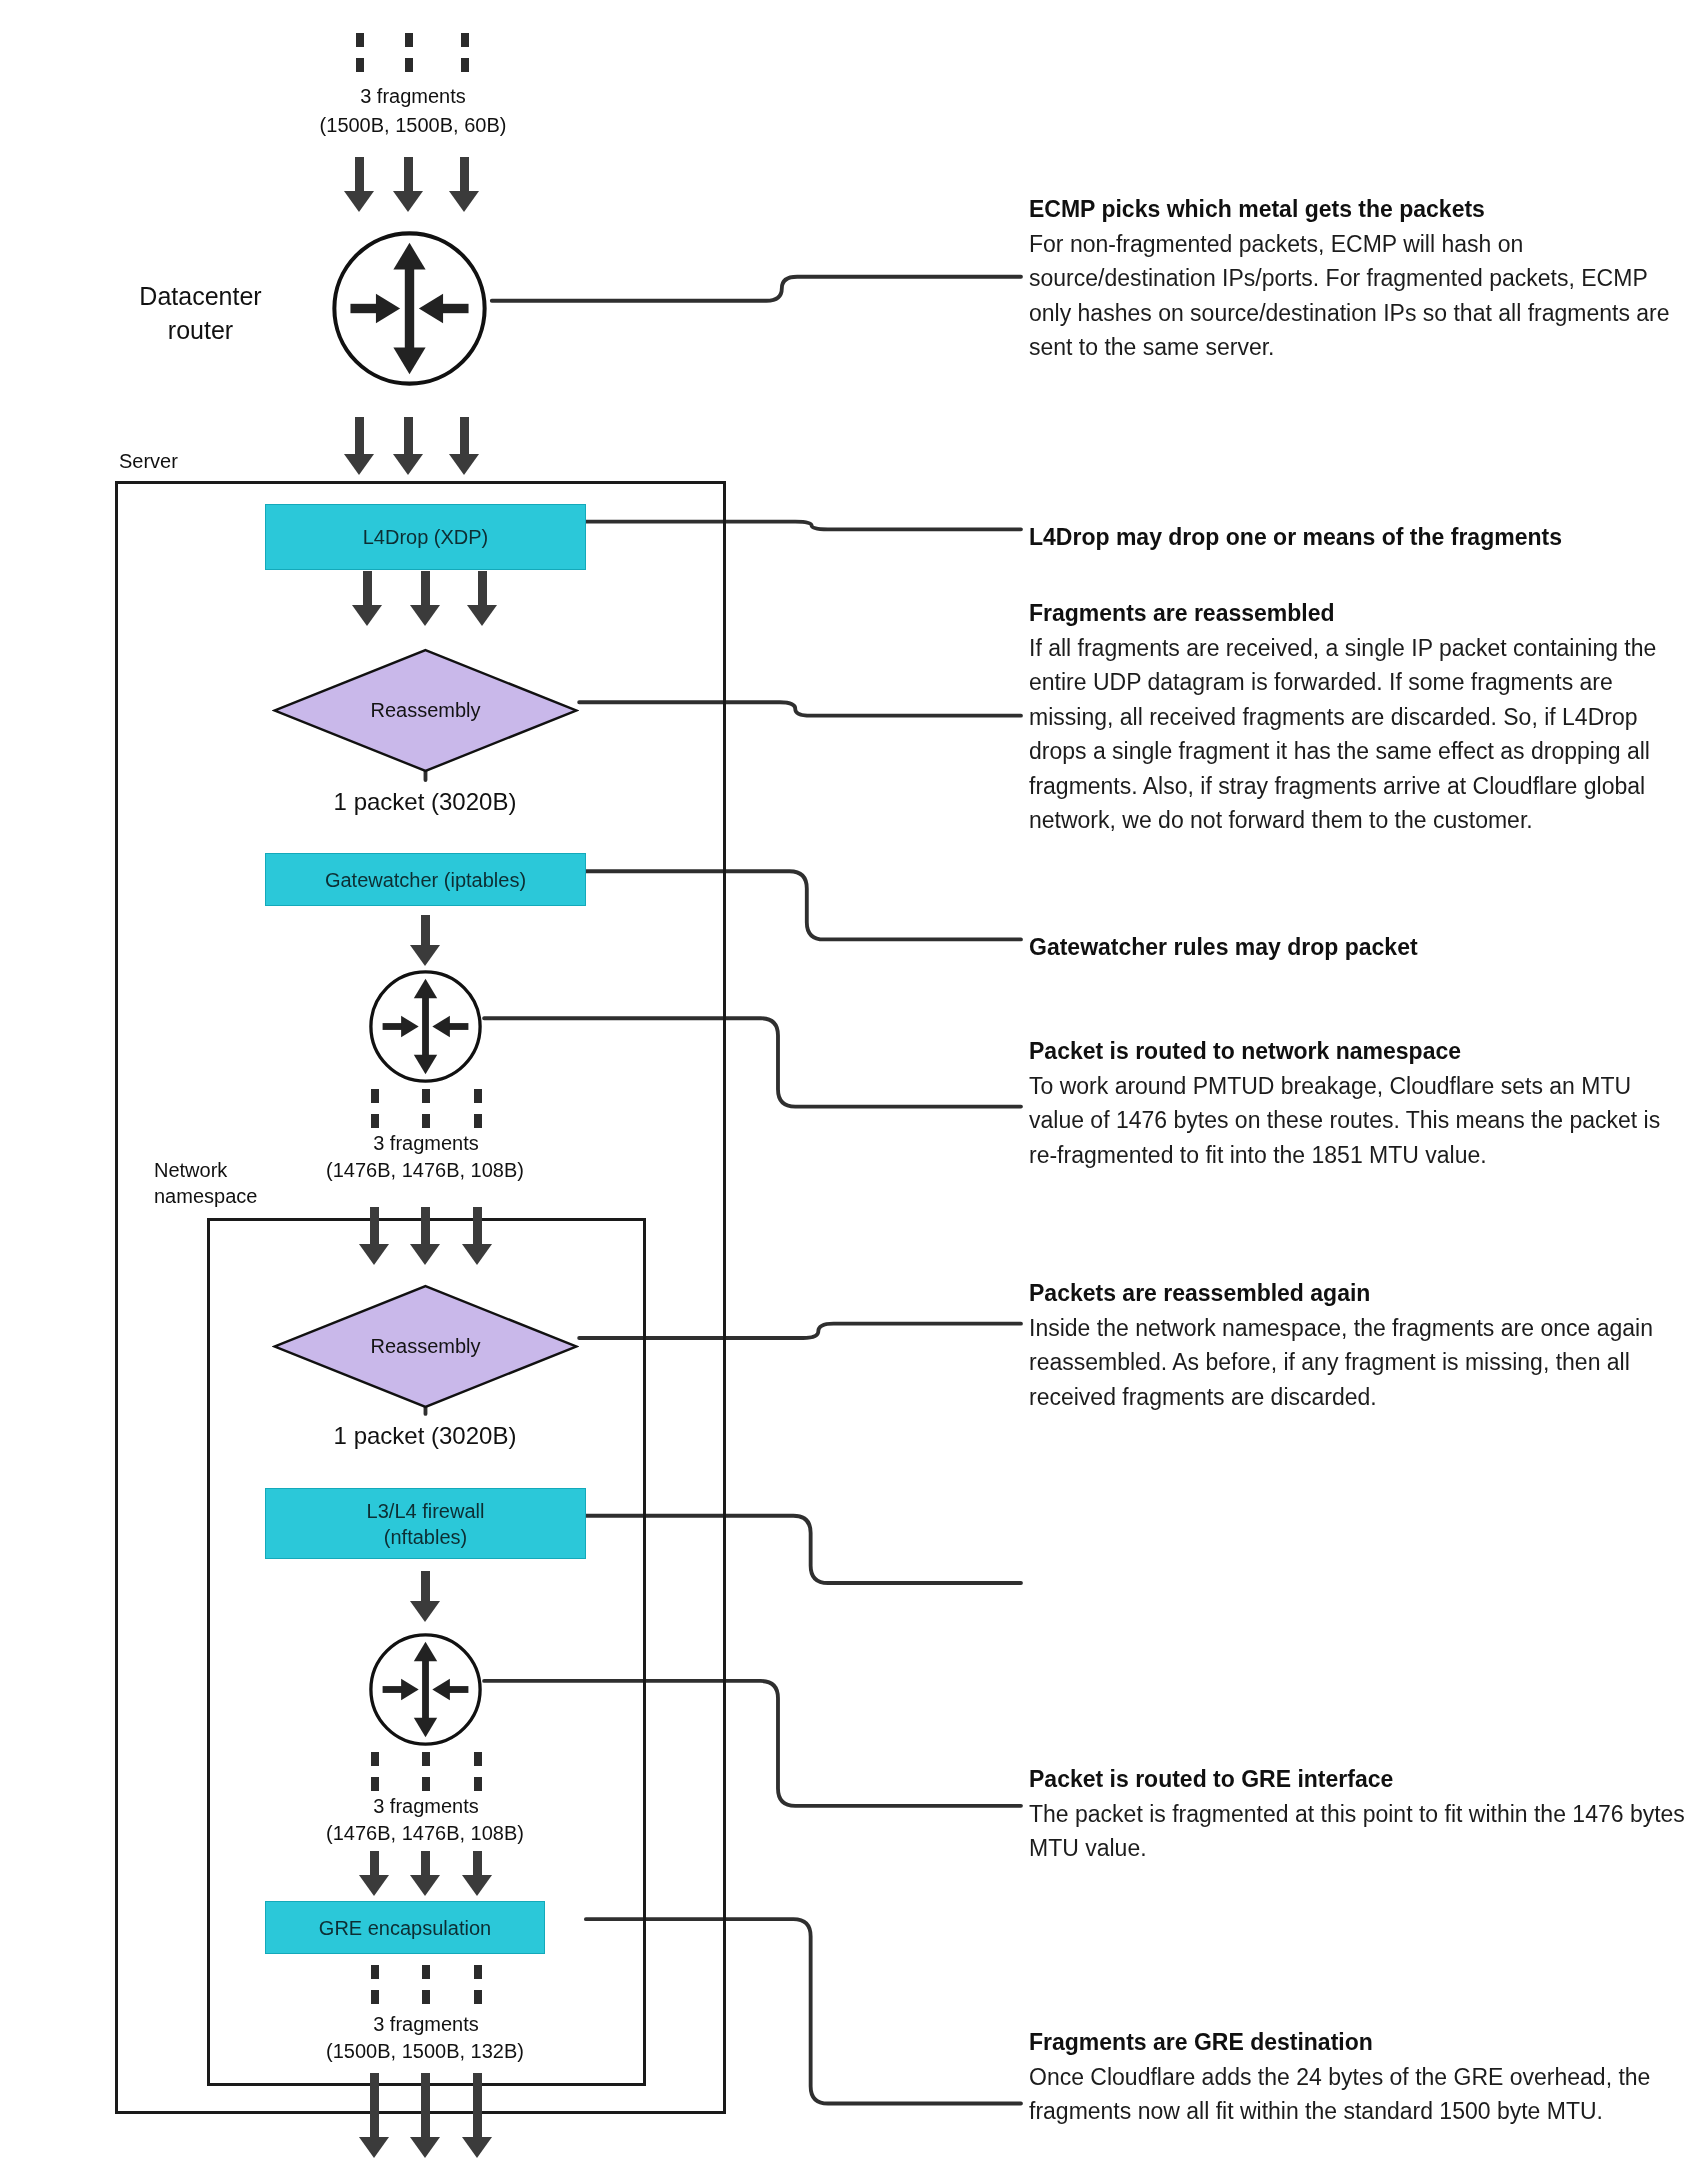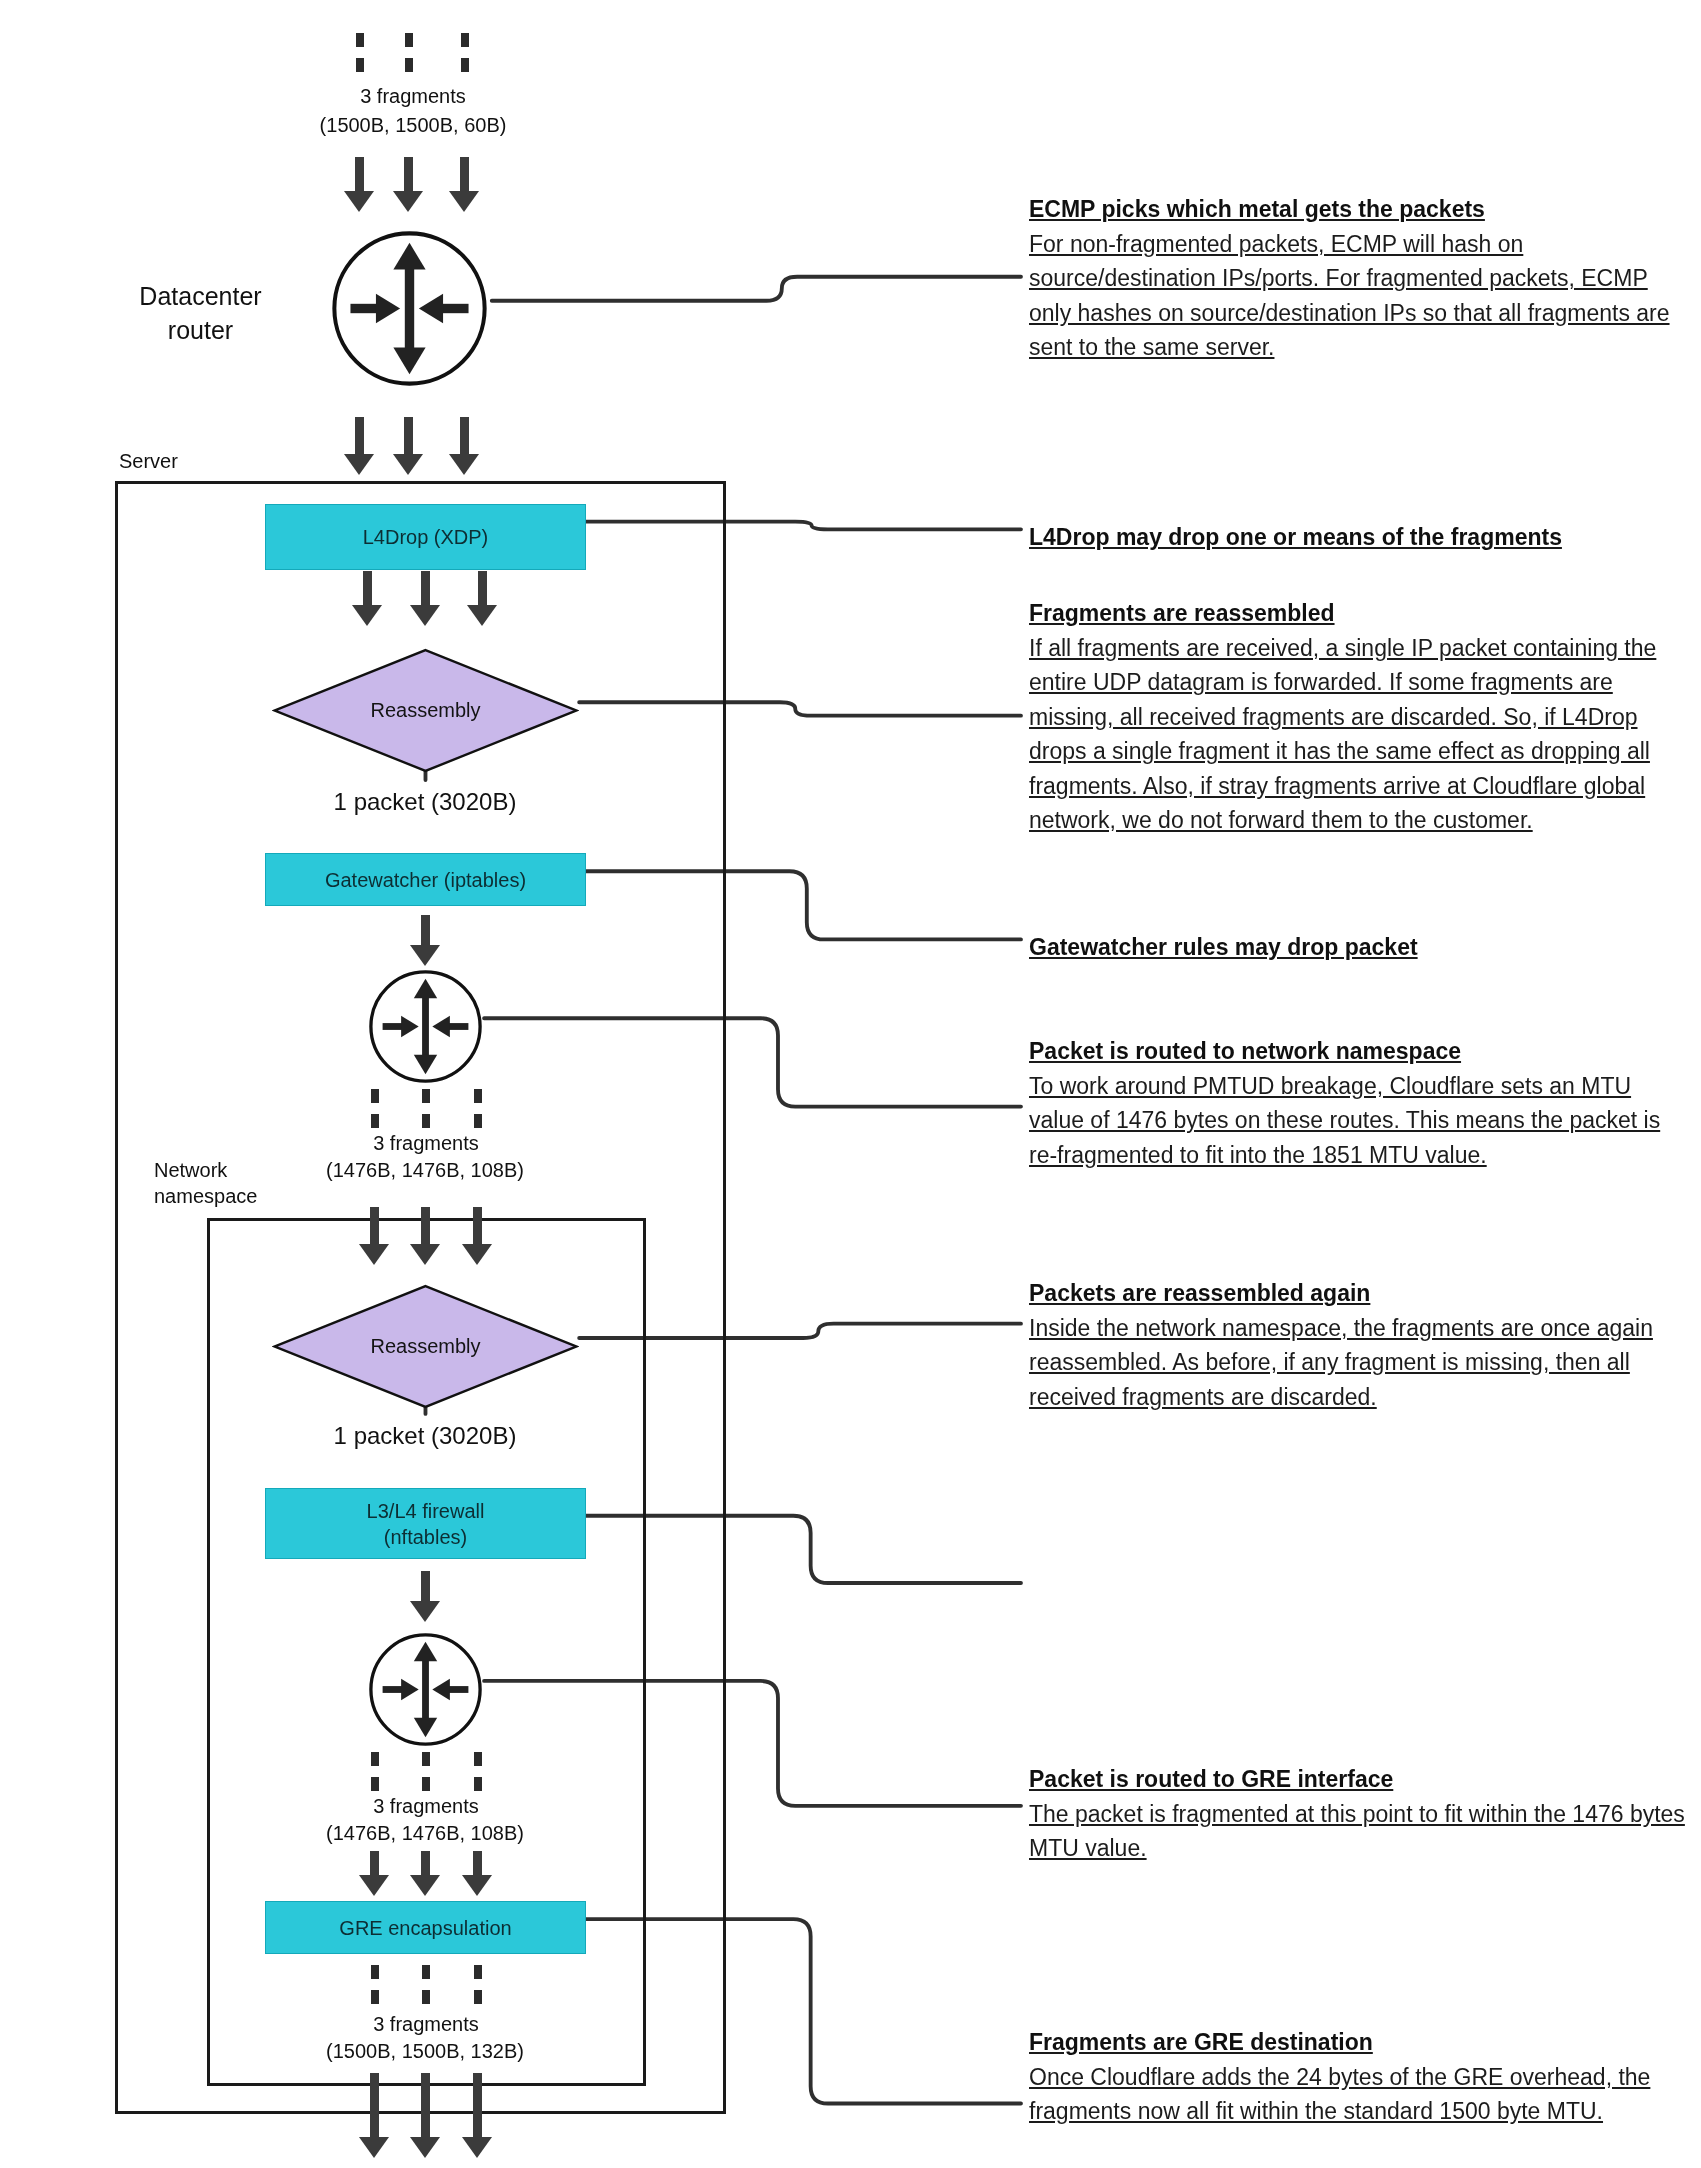--- a/index.html
+++ b/index.html
@@ -25,21 +25,21 @@
   .arrow { position:absolute; width:8.6px; background:#3b3b3b; }
   .arrow::after { content:""; position:absolute; left:50%; transform:translateX(-50%);
                   bottom:-20px; width:0; height:0;
                   border-left:15.4px solid transparent; border-right:15.4px solid transparent;
                   border-top:21px solid #3b3b3b; }
 
   .diamond-wrap { position:absolute; }
   .diamond-label { position:absolute; inset:0; display:flex; align-items:center; justify-content:center;
                    font-size:20px; color:#141414; }
 
-  .note { position:absolute; width:663px;text-decoration:underline; }
+  .note { position:absolute; width:663px; }
   .note-title { font-weight:bold; font-size:23px; line-height:1.5; color:#101010; }
   .note-body { font-size:23px; line-height:1.5; color:#1c1c1c; }
 
   .router-wrap { position:absolute; }
 </style>
 </head>
 <body>
 
 <div class="canvas">
 
@@ -177,21 +177,21 @@
     <div class="dashes" style="left:422px; top:1744px; height:39px"></div>
     <div class="dashes" style="left:474px; top:1744px; height:39px"></div>
 
     <div class="small-lbl center" style="left:330px; top:1785px; width:192px">3 fragments</div>
     <div class="small-lbl center" style="left:281px; top:1812px; width:288px">(1476B, 1476B, 108B)</div>
 
     <div class="arrow" style="left:370px; top:1843px; height:25px"></div>
     <div class="arrow" style="left:421px; top:1843px; height:25px"></div>
     <div class="arrow" style="left:473px; top:1843px; height:25px"></div>
 
-    <div class="cyan-box" style="left:265px; top:1893px; width:321px; height:53px">
+    <div class="cyan-box" style="left:265px; top:1893px; width:280px; height:53px">
       <span>GRE encapsulation</span>
     </div>
 
     <div class="dashes" style="left:371px; top:1957px; height:39px"></div>
     <div class="dashes" style="left:422px; top:1957px; height:39px"></div>
     <div class="dashes" style="left:474px; top:1957px; height:39px"></div>
 
     <div class="small-lbl center" style="left:330px; top:2003px; width:192px">3 fragments</div>
     <div class="small-lbl center" style="left:281px; top:2030px; width:288px">(1500B, 1500B, 132B)</div>
 

